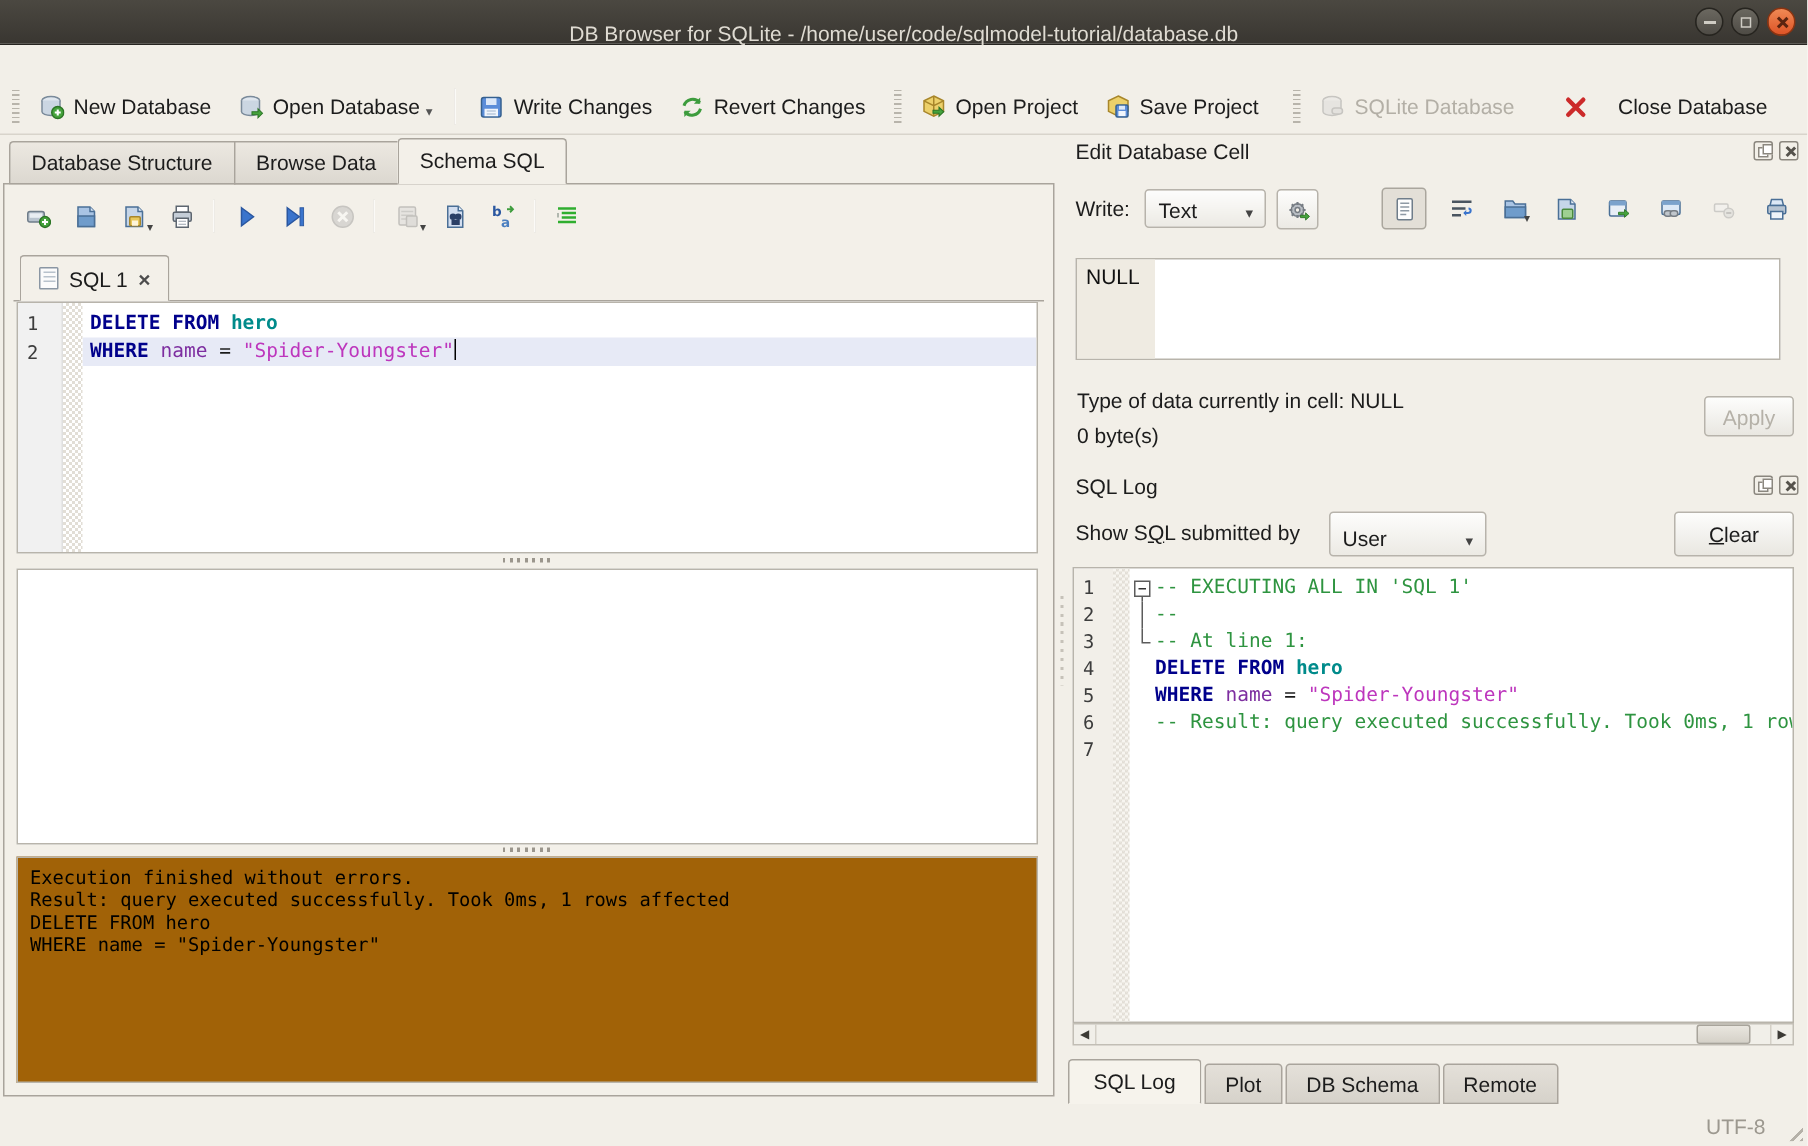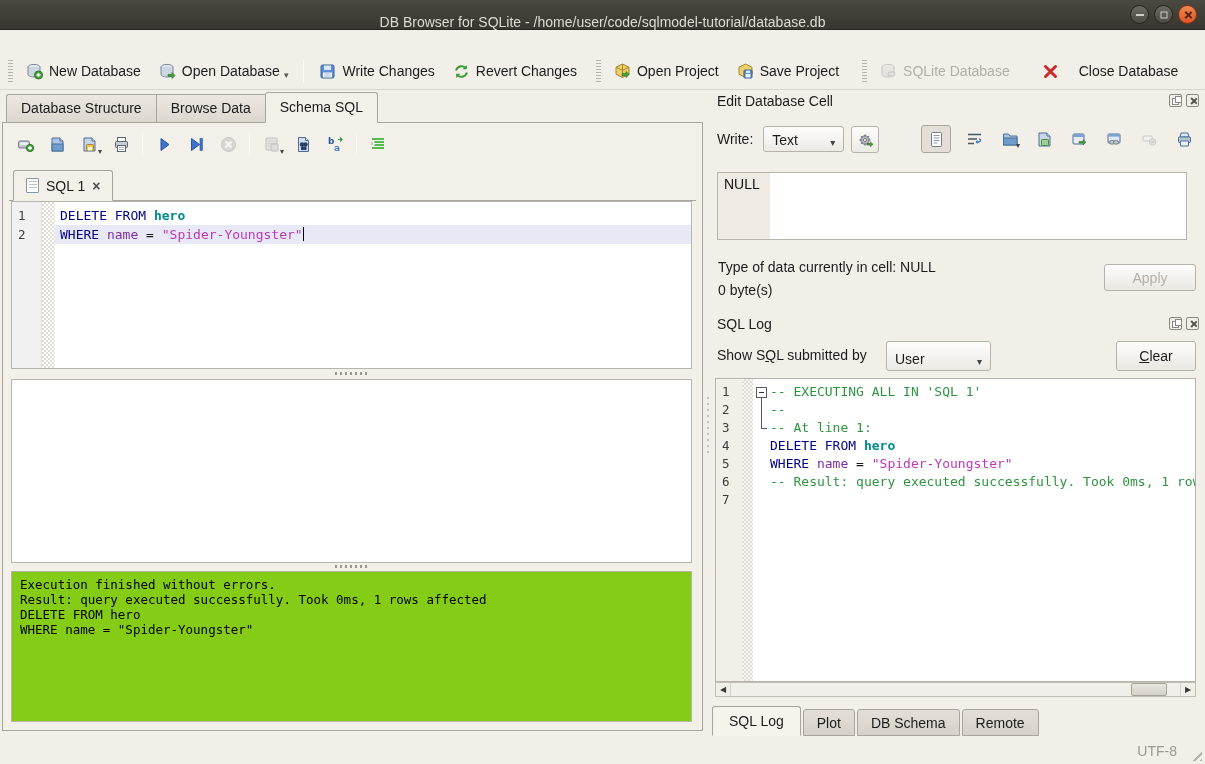--- a/index.html
+++ b/index.html
@@ -77,35 +77,35 @@
   .checker { width:13px;
     background-image:linear-gradient(45deg,#e2ded6 25%,transparent 25%,transparent 75%,#e2ded6 75%),
                      linear-gradient(45deg,#e2ded6 25%,transparent 25%,transparent 75%,#e2ded6 75%);
     background-size:4px 4px; background-position:0 0,2px 2px; background-color:#fff; }
   .code-area { flex:1; padding-top:4px; overflow:hidden; }
   .code-line { height:19px; line-height:19px; padding-left:5px; white-space:pre; }
   .code-line.current { background:#e7eaf6; }
   .caret { display:inline-block; width:1px; height:14px; background:#000; vertical-align:-2px; }
 
   .tok { white-space:pre; }
-  .tok-kw { color:#00008b; font-weight:normal; }
+  .tok-kw { color:#00008b; font-weight:bold; }
   .tok-tbl { color:#008b8b; font-weight:bold; }
   .tok-id { color:#7d2ea0; }
   .tok-str { color:#bd36bd; }
   .tok-op { color:#1a1a1a; }
   .tok-plain { color:#1a1a1a; }
   .tok-comment { color:#2e9440; }
 
   .h-splitter { position:absolute; left:8px; right:10px; height:7px; display:flex; align-items:center; justify-content:center; cursor:row-resize; }
   .h-splitter .dots { width:34px; height:3px;
     background:repeating-linear-gradient(to right,#9b968d 0 2px,transparent 2px 5px); }
 
   .results-panel { position:absolute; top:256px; left:8px; right:10px; height:184px; background:#fff; border:1px solid #b8b4ab; }
 
-  .message-panel { position:absolute; top:448px; left:8px; right:10px; bottom:8px; background:#84cc16; border:1px solid #b8b4ab;
+  .message-panel { position:absolute; top:448px; left:8px; right:10px; bottom:8px; background:#a16207; border:1px solid #b8b4ab;
     font-family:"DejaVu Sans Mono",monospace; font-size:12.5px; padding:5px 8px; color:#000; }
   .message-panel .mline { height:15px; line-height:15px; white-space:pre; }
 
   
   .v-splitter { position:absolute; top:122px; bottom:33px; left:704px; width:8px; cursor:col-resize;
     background:repeating-linear-gradient(to bottom,#c6c2b9 0 2px,transparent 2px 6px) center/2px 60px no-repeat; }
 
   
   .right-pane { position:absolute; top:90px; left:712px; width:493px; bottom:29px; }
   .dock-title { position:absolute; left:5px; font-size:14px; color:#1c1c1c; }
@@ -129,21 +129,21 @@
   .cell-ic.disabled svg { opacity:.4; filter:grayscale(1); }
 
   .cell-editor { position:absolute; top:82px; left:5px; right:18px; height:68px; background:#fff; border:1px solid #b8b4ab; display:flex; cursor:text; }
   .cell-editor .null-col { width:52px; background:#efebe2; padding:3px 0 0 6px; font-size:14px; color:#111; }
 
   .cell-info-type { position:absolute; top:169px; left:6px; font-size:14px; }
   .cell-info-size { position:absolute; top:192px; left:6px; font-size:14px; }
   .btn { display:flex; align-items:center; justify-content:center; background:linear-gradient(#fdfdfc,#e9e7e1);
     border:1px solid #b7b3ab; border-radius:3px; font-size:14px; cursor:default; }
   .btn.disabled { color:#b5b1a8; }
-  .apply-btn { position:absolute; top:174px; right:9px; width:92px; height:27px; }
+  .apply-btn { position:absolute; top:174px; right:9px; width:60px; height:27px; }
 
   .log-title { top:226px; }
   .log-controls-label { position:absolute; top:257px; left:5px; }
   .combo.user { position:absolute; top:251px; left:174px; width:105px; height:30px; }
   .clear-btn { position:absolute; top:251px; right:9px; width:80px; height:30px; }
 
   .log-area { position:absolute; top:288px; left:3px; right:9px; height:304px; background:#fff; border:1px solid #b8b4ab;
     display:flex; font-family:"DejaVu Sans Mono",monospace; font-size:13px; overflow:hidden; }
   .log-gutter { width:26px; background:#f2efe9; padding-top:4px; color:#3d3d3d; }
   .log-gutter .ln { height:18px; line-height:18px; padding-left:6px; font-size:12.5px; }

